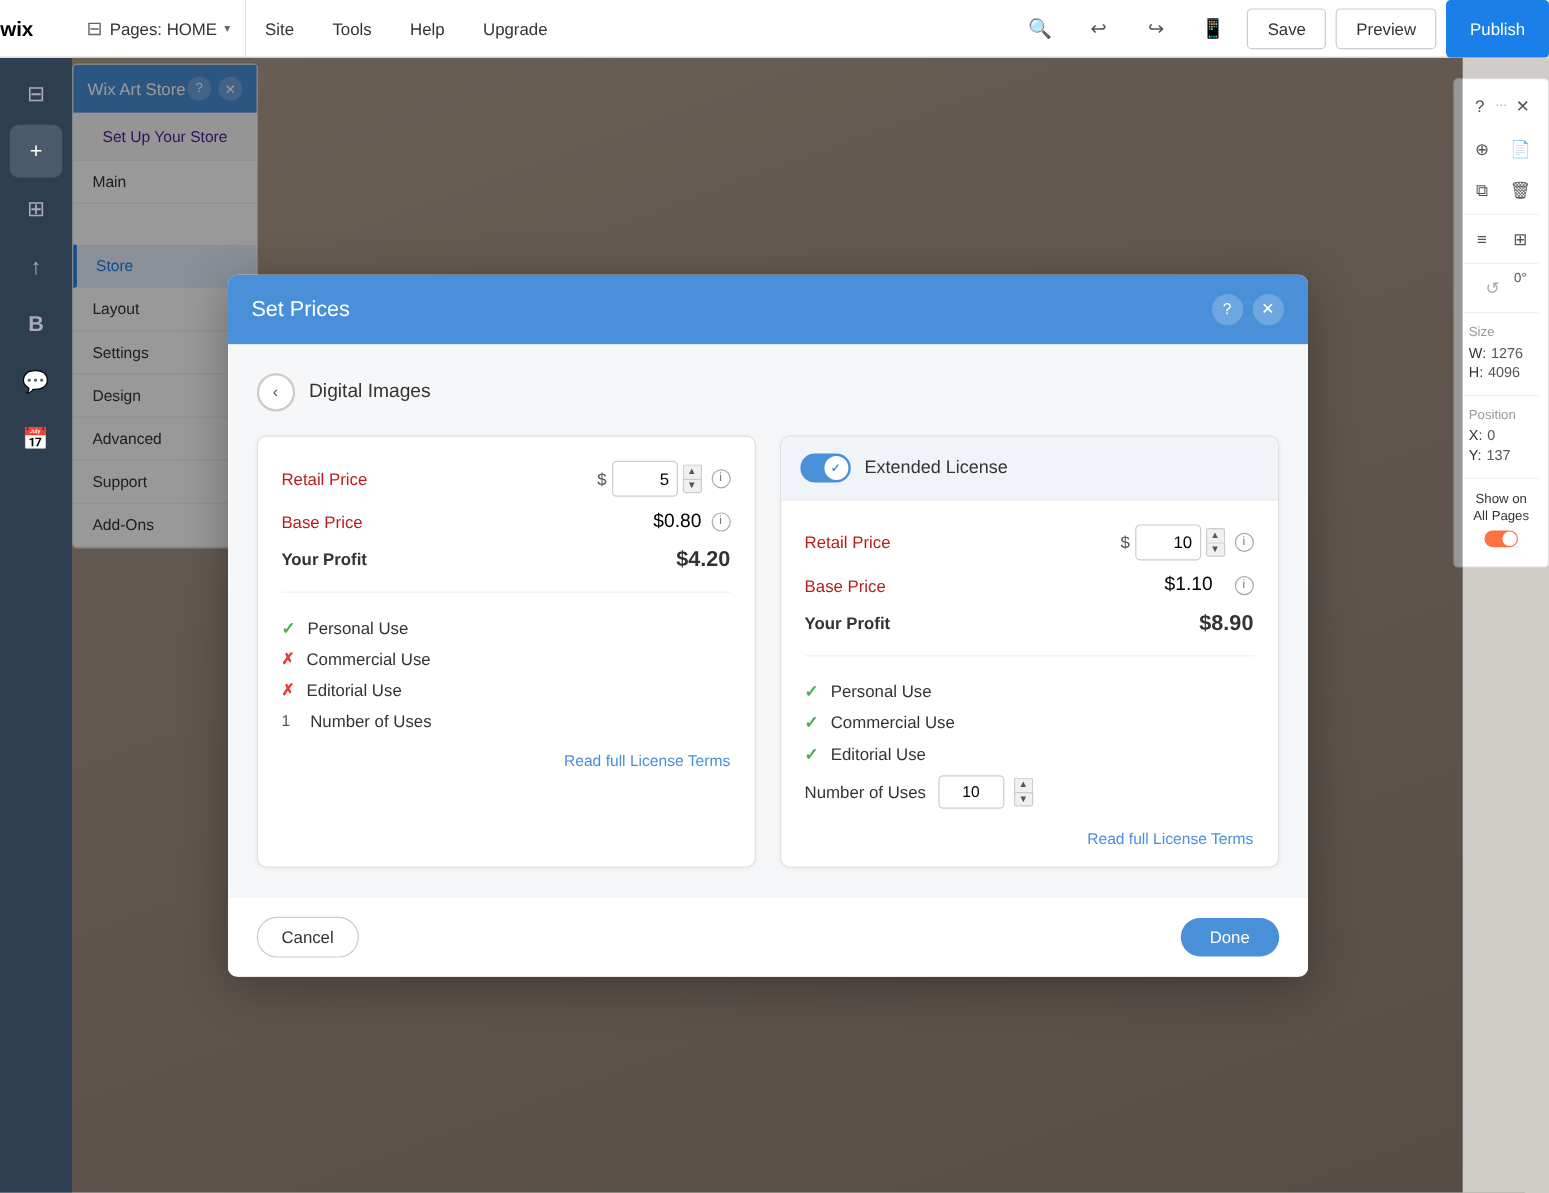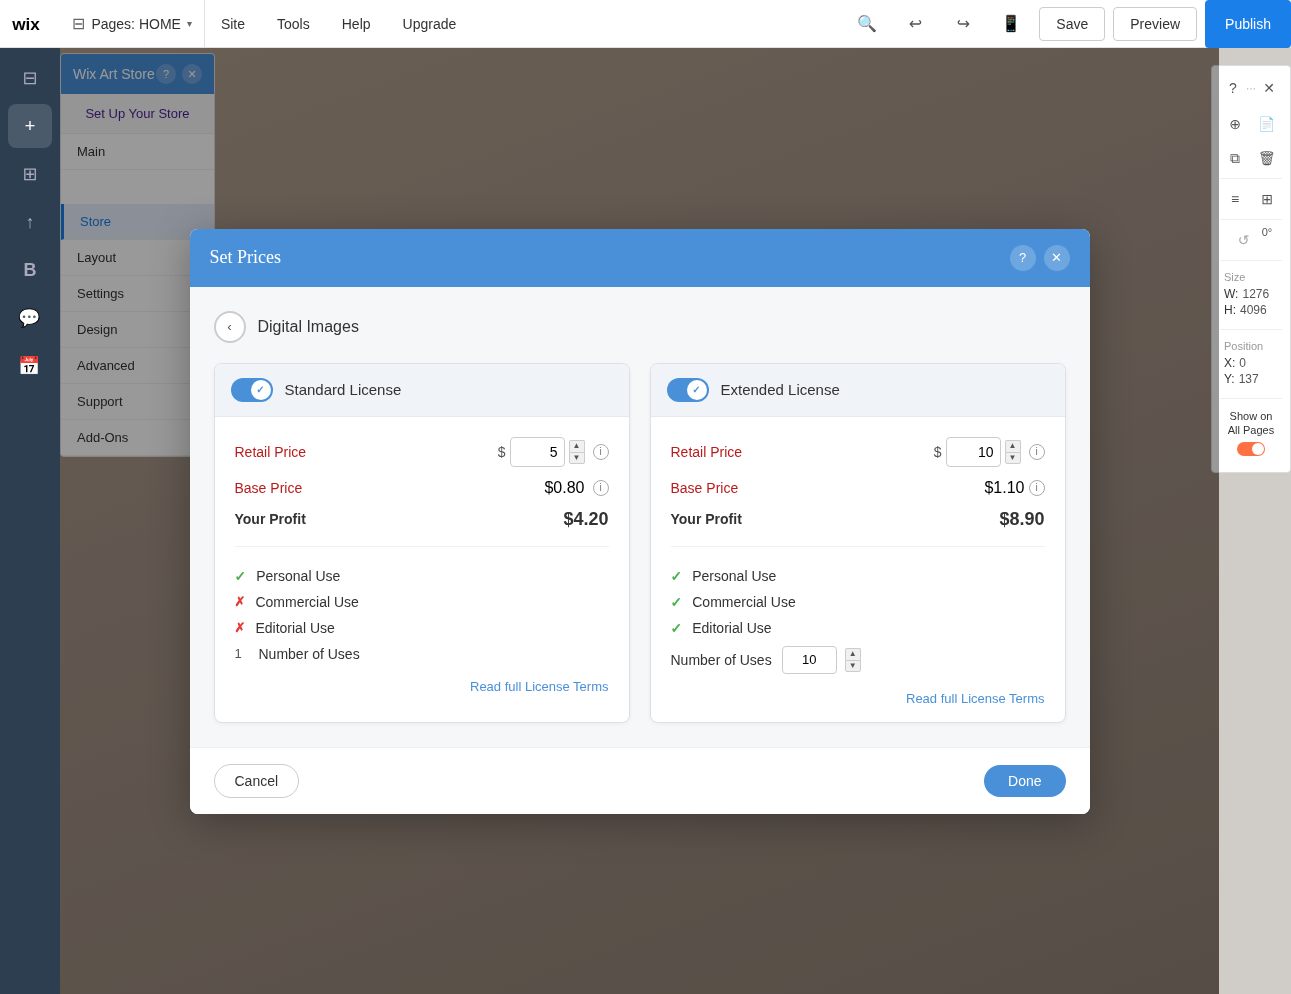--- a/index.html
+++ b/index.html
@@ -4,21 +4,21 @@
   <style>
     * { box-sizing: border-box; margin: 0; padding: 0; }
     body { font-family: 'Helvetica Neue', Arial, sans-serif; background: #d0ccc8; width: 1291px; height: 994px; overflow: hidden; position: relative; }
 
     
     .topbar {
       position: absolute; top: 0; left: 0; right: 0; height: 48px;
       background: #fff; display: flex; align-items: center; z-index: 10;
       border-bottom: 1px solid #e0e0e0;
     }
-    .topbar-logo { width: 60px; display: flex; align-items: center; justify-content: center; }
+    .topbar-logo { width: 60px; display: flex; align-items: center; justify-content: flex-start; }
     .topbar-logo svg { width: 36px; height: 20px; }
     .topbar-pages { display: flex; align-items: center; padding: 0 12px; border-right: 1px solid #e0e0e0; height: 100%; cursor: pointer; }
     .topbar-pages-icon { margin-right: 6px; color: #666; }
     .topbar-pages-label { font-size: 14px; color: #333; }
     .topbar-pages-arrow { margin-left: 6px; color: #666; font-size: 10px; }
     .topbar-nav { display: flex; align-items: center; height: 100%; }
     .topbar-nav-item { padding: 0 16px; font-size: 14px; color: #333; cursor: pointer; height: 100%; display: flex; align-items: center; }
     .topbar-right { margin-left: auto; display: flex; align-items: center; gap: 8px; padding-right: 0; }
     .topbar-icon-btn { width: 40px; height: 40px; display: flex; align-items: center; justify-content: center; cursor: pointer; color: #555; border-radius: 4px; }
     .topbar-save-btn { padding: 8px 16px; background: #fff; border: 1px solid #ccc; border-radius: 4px; font-size: 14px; cursor: pointer; color: #333; }
@@ -87,21 +87,21 @@
 
     
     .modal {
       background: #fff; border-radius: 8px; width: 900px; max-width: 95%;
       box-shadow: 0 8px 40px rgba(0,0,0,0.3); overflow: hidden;
     }
     .modal-header {
       background: #4a90d9; color: #fff; padding: 16px 20px;
       display: flex; align-items: center; justify-content: space-between;
     }
-    .modal-title { font-size: 18px; font-weight: 500; font-family: Liberation Serif, serif; }
+    .modal-title { font-size: 18px; font-weight: 500; }
     .modal-header-actions { display: flex; gap: 8px; }
     .modal-header-btn { width: 26px; height: 26px; border-radius: 50%; display: flex; align-items: center; justify-content: center; font-size: 13px; cursor: pointer; background: rgba(255,255,255,0.2); color: #fff; border: none; }
 
     .modal-body { padding: 24px; background: #f5f7f9; }
 
     .modal-back-row { display: flex; align-items: center; margin-bottom: 20px; }
     .back-btn { width: 32px; height: 32px; border-radius: 50%; border: 2px solid #ccc; display: flex; align-items: center; justify-content: center; cursor: pointer; background: #fff; color: #555; margin-right: 12px; }
     .modal-section-title { font-size: 16px; color: #333; }
 
     .license-cards { display: flex; gap: 20px; }
@@ -263,24 +263,20 @@
       <div class="modal-body">
 
         <div class="modal-back-row">
           <button class="back-btn">‹</button>
           <span class="modal-section-title">Digital Images</span>
         </div>
 
         <div class="license-cards">
 
           <div class="license-card">
-            <div class="license-card-header">
-              <div class="toggle-switch"></div>
-              <span class="license-name">Standard License</span>
-            </div>
             <div class="license-card-body">
 
               <div class="price-row">
                 <span class="price-label">Retail Price</span>
                 <div class="price-input-group">
                   <span class="price-currency">$</span>
                   <input class="price-input" type="text" value="5" style="">
                   <div class="price-spinners">
                     <button class="price-spinner-btn">▲</button>
                     <button class="price-spinner-btn">▼</button>
@@ -341,21 +337,21 @@
                   <div class="price-spinners">
                     <button class="price-spinner-btn">▲</button>
                     <button class="price-spinner-btn">▼</button>
                   </div>
                   <span class="info-icon">i</span>
                 </div>
               </div>
 
               <div class="base-price-row">
                 <span class="price-label">Base Price</span>
-                <div style="display:flex;align-items:center;gap:0;">
+                <div style="display:flex;align-items:center;gap:14px;">
                   <span>$1.10</span>
                   <span class="info-icon">i</span>
                 </div>
               </div>
 
               <div class="profit-row">
                 <span class="profit-label">Your Profit</span>
                 <span class="profit-value">$8.90</span>
               </div>
 

